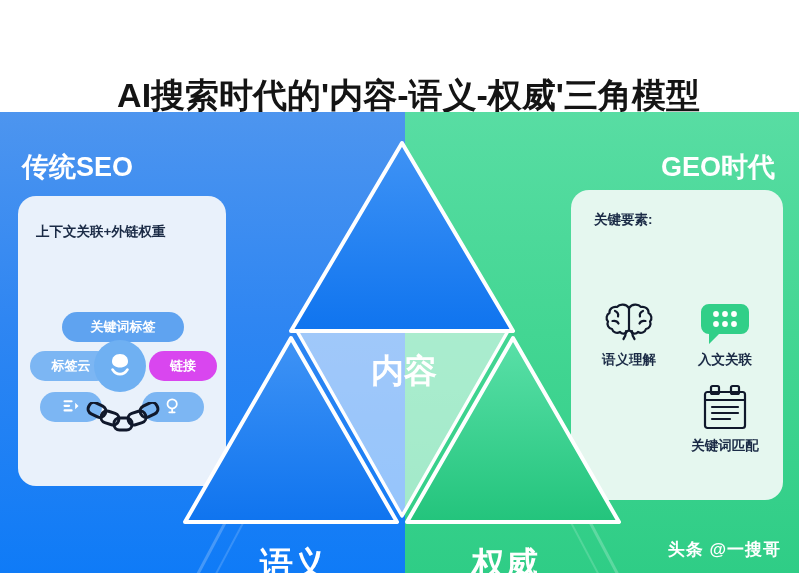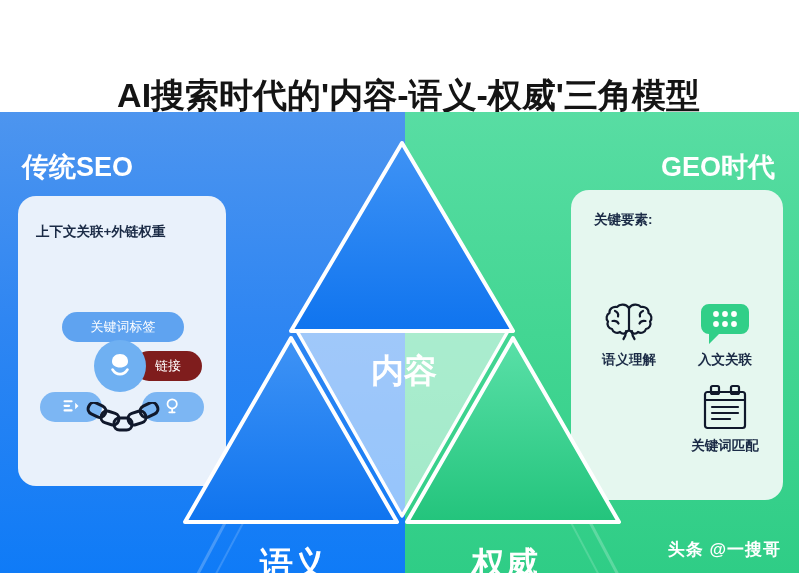--- a/index.html
+++ b/index.html
@@ -122,26 +122,26 @@
 
   
   .pill {
     position: absolute;
     border-radius: 999px;
     display: flex;
     align-items: center;
     justify-content: center;
     color: #ffffff;
     font-size: 13px;
-    font-weight: normal;
+    font-weight: bold;
     white-space: nowrap;
   }
   .pill-kw   { left: 44px;  top: 116px; width: 122px; height: 30px; background: #5fa3f0; }
   .pill-cloud{ left: 12px;  top: 155px; width: 82px;  height: 30px; background: #7cb6f3; }
-  .pill-link { left: 116px; top: 155px; width: 68px;  height: 30px; background: #7f1d1d; text-align: right; }
+  .pill-link { left: 131px; top: 155px; width: 68px;  height: 30px; background: #d946ef; text-align: right; }
   .pill-icon-a { left: 22px;  top: 196px; width: 62px; height: 30px; background: #7cb6f3; }
   .pill-icon-b { left: 124px; top: 196px; width: 62px; height: 30px; background: #7cb6f3; }
 
   .center-badge {
     position: absolute;
     left: 76px; top: 144px;
     width: 52px; height: 52px;
     border-radius: 50%;
     background: #6fb0f2;
     display: flex;
@@ -234,20 +234,21 @@
 
     <div class="section-head head-right">GEO时代</div>
 
     <div class="card card-left">
       <div class="card-body">
         <div class="card-sub">上下文关联+外链权重</div>
       </div>
 
       <div class="pill pill-kw">关键词标签</div>
 
+      <div class="pill pill-cloud">标签云</div>
 
       <div class="pill pill-link">链接</div>
 
       <div class="pill pill-icon-a">
         <span>
           <svg width="20" height="20" viewBox="0 0 24 24">
             <rect x="3" y="5" width="11" height="2.6" rx="1.3" fill="#ffffff"></rect>
             <rect x="3" y="10.5" width="8" height="2.6" rx="1.3" fill="#ffffff"></rect>
             <rect x="3" y="16" width="11" height="2.6" rx="1.3" fill="#ffffff"></rect>
             <path d="M17 8 L21 12 L17 16 Z" fill="#ffffff"></path>

